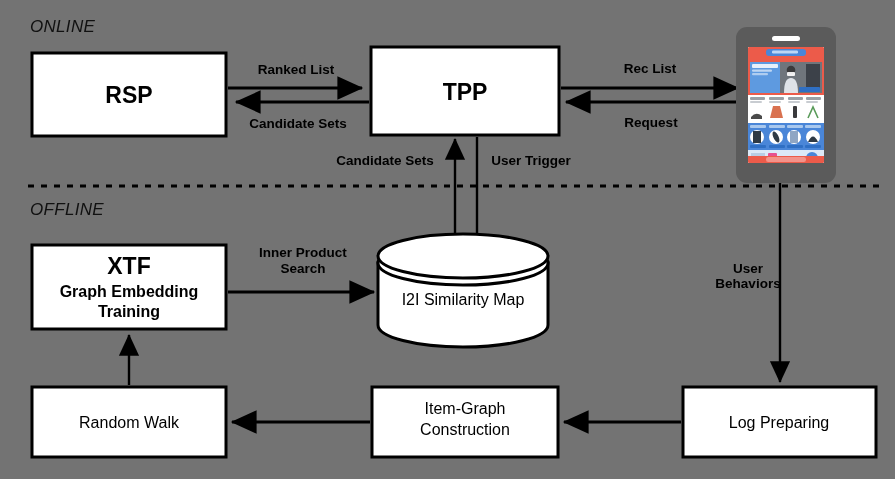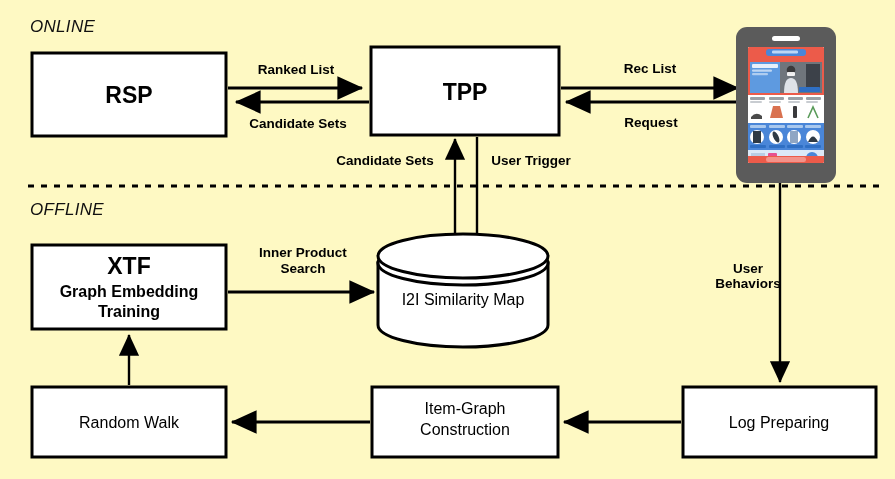--- a/index.html
+++ b/index.html
@@ -9,21 +9,21 @@
     background: #ffffff;
   }
   body {
     font-family: "Liberation Sans", "DejaVu Sans", sans-serif;
     -webkit-font-smoothing: antialiased;
   }
   #stage {
     position: relative;
     width: 895px;
     height: 479px;
-    background: #fef9c3;
+    background: #737373;
     overflow: hidden;
   }
   svg#diagram {
     position: absolute;
     left: 0;
     top: 0;
     width: 895px;
     height: 479px;
   }
   .section-label {

